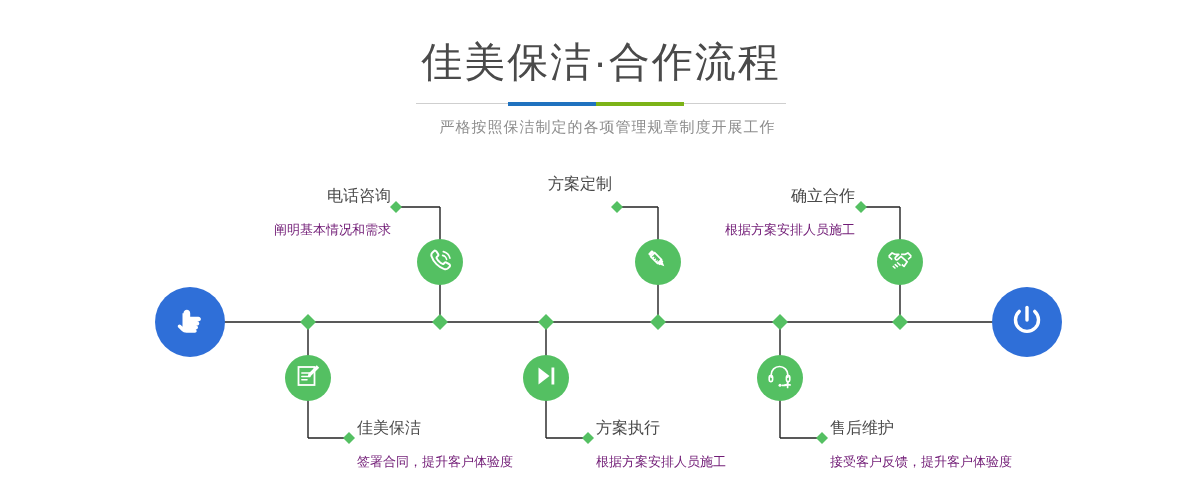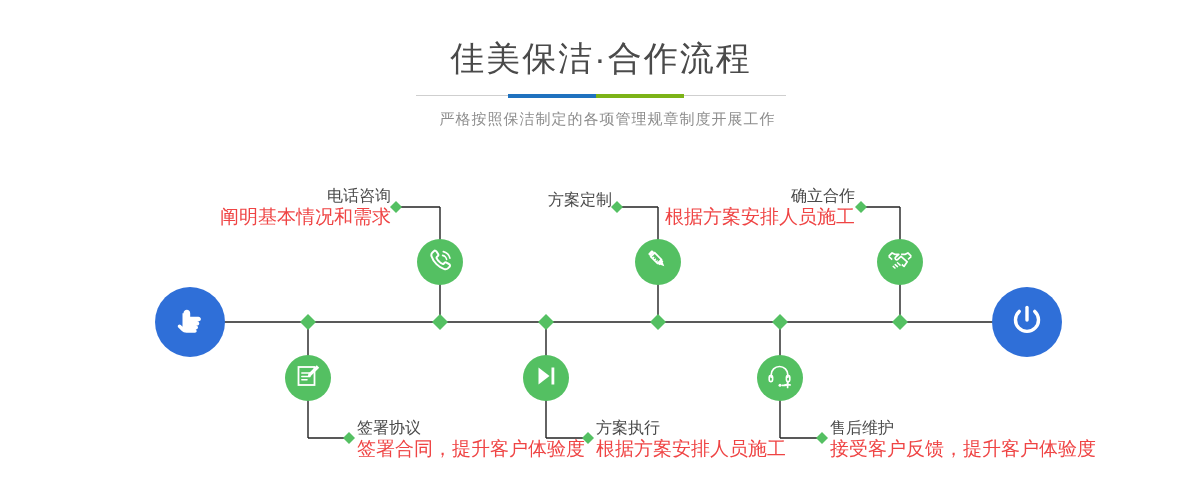--- a/index.html
+++ b/index.html
@@ -25,21 +25,21 @@
   .header {
     position: absolute;
     left: 0;
     top: 0;
     width: 1202px;
     text-align: center;
   }
   .title {
     margin: 0;
     padding-top: 40px;
-    font-size: 34px;
+    font-size: 41px;
     font-weight: normal;
     letter-spacing: 2px;
     color: #4a4a4a;
     line-height: 1.1;
     white-space: nowrap;
   }
   .divider {
     position: relative;
     width: 370px;
     height: 1px;
@@ -109,24 +109,24 @@
     white-space: nowrap;
   }
   .node-label .n-title {
     display: block;
     font-size: 16px;
     color: #4a4a4a;
     line-height: 20px;
   }
   .node-label .n-desc {
     display: block;
-    font-size: 19px;
-    color: #ef4444;
+    font-size: 13px;
+    color: #701a75;
     line-height: 20px;
-    margin-top: 1px;
+    margin-top: 14px;
   }
   .node-label.align-right { text-align: right; }
   .node-label.align-left  { text-align: left; }
 </style>
 </head>
 <body>
 
 <div id="page">
 
   <div class="header">
@@ -218,21 +218,21 @@
           <rect x="11.2" y="6.6" width="5.6" height="9.4" fill="none" stroke="#ffffff" stroke-width="1.7"></rect>
           <line x1="11.2" y1="9.1" x2="13.4" y2="9.1" stroke="#ffffff" stroke-width="1.4"></line>
           <line x1="11.2" y1="11.6" x2="13.4" y2="11.6" stroke="#ffffff" stroke-width="1.4"></line>
           <line x1="11.2" y1="14.1" x2="13.4" y2="14.1" stroke="#ffffff" stroke-width="1.4"></line>
           <path fill="#ffffff" d="M11.2 16.4h5.6l-2.8 6.5z"></path>
           <rect x="11.2" y="16.6" width="5.6" height="2.2" fill="#ffffff"></rect>
         </g>
       </svg>
     </span>
   </div>
-  <div class="node-label align-right" style="left:360px; top:190px; width:252px;text-align:right;">
+  <div class="node-label align-right" style="left:360px; top:174px; width:252px;text-align:right;">
     <span class="n-title">方案定制</span>
   </div>
 
   <div class="node-icon" style="left:877px; top:239px;">
     <span>
       <svg width="28" height="28" viewBox="0 0 28 28">
         <path fill="none" stroke="#ffffff" stroke-width="1.7" stroke-linejoin="round" d="M2.8 10.2l3.3-3.3 2.6 1.4h4.1l-3.1 2.9c-.6.6-.6 1.5 0 2.1.6.6 1.5.6 2.1 0l3.2-2.9 6.2 5.4-3.2 4.6-2.2-1.9"></path>
         <path fill="none" stroke="#ffffff" stroke-width="1.7" stroke-linejoin="round" d="M25.2 10.2l-3.3-3.3-2.6 1.4h-4.2"></path>
         <path fill="none" stroke="#ffffff" stroke-width="1.5" stroke-linecap="round" d="M11.5 16.8l2.6 2.3M9.2 18.6l2.3 2M7.2 20.4l1.8 1.6"></path>
         <path fill="none" stroke="#ffffff" stroke-width="1.5" d="M2.6 10.4l3.6 3.2M25.4 10.4l-3.4 3"></path>
@@ -249,21 +249,21 @@
       <svg width="28" height="28" viewBox="0 0 28 28">
         <rect x="4.5" y="5" width="16" height="18" fill="none" stroke="#ffffff" stroke-width="1.8"></rect>
         <line x1="7.8" y1="11" x2="16" y2="11" stroke="#ffffff" stroke-width="1.5" stroke-linecap="round"></line>
         <line x1="7.8" y1="14.4" x2="16" y2="14.4" stroke="#ffffff" stroke-width="1.5" stroke-linecap="round"></line>
         <line x1="7.8" y1="17.8" x2="13" y2="17.8" stroke="#ffffff" stroke-width="1.5" stroke-linecap="round"></line>
         <path fill="#ffffff" d="M22.8 3.3l2.4 2.4-8.4 8.4-3.1.7.7-3.1z"></path>
       </svg>
     </span>
   </div>
   <div class="node-label align-left" style="left:357px; top:418px; width:260px;">
-    <span class="n-title">签署协议</span>
+    <span class="n-title">佳美保洁</span>
     <span class="n-desc">签署合同，提升客户体验度</span>
   </div>
 
   <div class="node-icon" style="left:523px; top:355px;">
     <span>
       <svg width="28" height="28" viewBox="0 0 28 28">
         <polygon points="6.5,5.5 17.5,14 6.5,22.5" fill="#ffffff"></polygon>
         <rect x="19.5" y="5.5" width="2.8" height="17" fill="#ffffff"></rect>
       </svg>
     </span>

